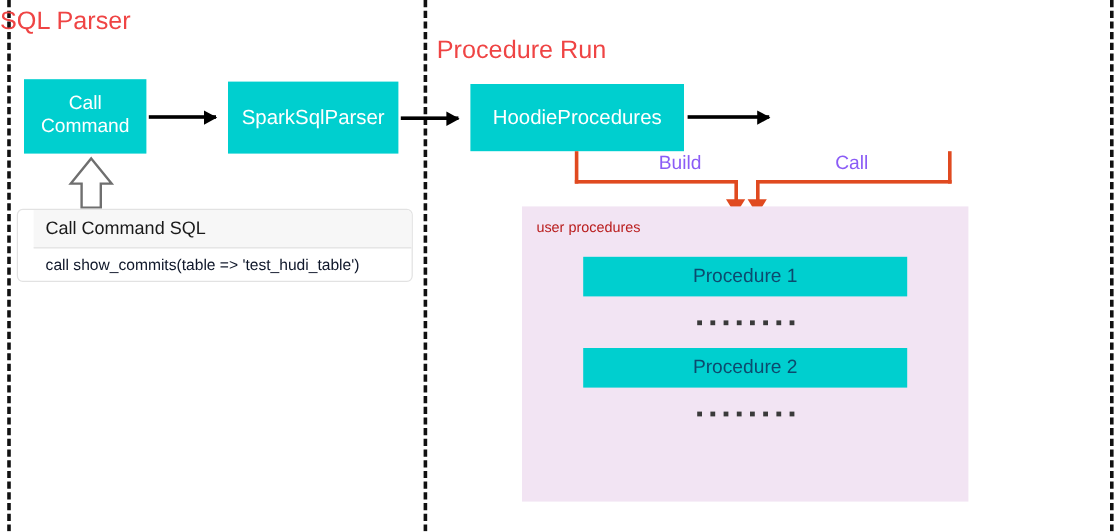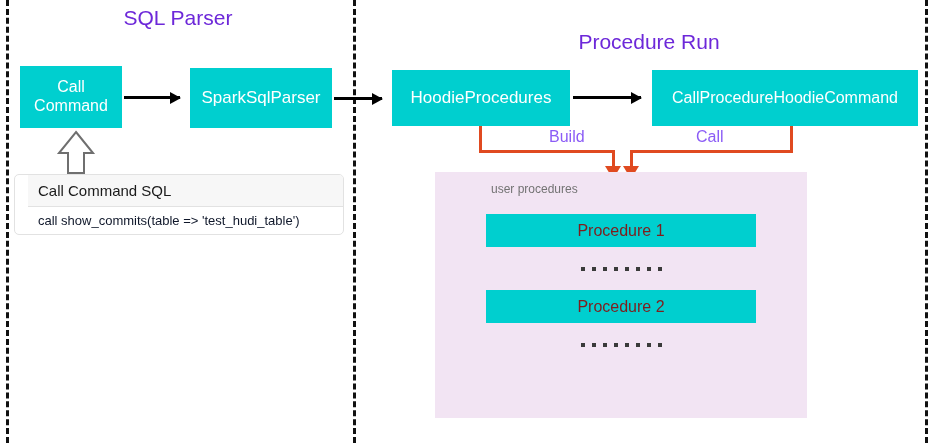--- a/index.html
+++ b/index.html
@@ -28,23 +28,22 @@
     border-left: 3px dashed #111111;
   }
   .vsep.left   { left: 6px; }
   .vsep.middle { left: 353px; }
   .vsep.right  { left: 925px; }
 
   
   .section-title {
     position: absolute;
     font-size: 21px;
-    color: #6d28d9;
+    color: #ef4444;
     white-space: nowrap;
-    text-align: center;
   }
   .section-title.sql  { left: 0;   top: 6px;  width: 356px; }
   .section-title.proc { left: 364px; top: 6px; width: 570px; margin-top: 24px; }
 
   
   .tealbox {
     position: absolute;
     background: #00CFCF;
     color: #ffffff;
     display: flex;
@@ -174,30 +173,29 @@
     height: 246px;
     background: #F2E4F3;
     box-sizing: border-box;
     padding: 10px 0 0 0;
   }
   #user-procedures-label {
     position: absolute;
     left: 12px;
     top: 10px;
     font-size: 12px;
-    color: #737373;
-    margin-left: 44px;
+    color: #b91c1c;
   }
   .procedure-box {
     position: absolute;
     left: 51px;
     width: 270px;
     height: 33px;
     background: #00CFCF;
-    color: #7f1d1d;
+    color: #0c4a6e;
     font-size: 16px;
     display: flex;
     align-items: center;
     justify-content: center;
   }
   #procedure-box-0 { top: 42px; }
   #procedure-box-1 { top: 118px; }
   #procedure-box-2 { top: 194px; }
 
   .dots-row {
@@ -238,23 +236,20 @@
   </div>
 
   <div class="tealbox" id="box-spark-sql-parser">
     <span>SparkSqlParser</span>
   </div>
 
   <div class="tealbox" id="box-hoodie-procedures">
     <span>HoodieProcedures</span>
   </div>
 
-  <div class="tealbox" id="box-call-procedure-hoodie-command">
-    <span>CallProcedureHoodieCommand</span>
-  </div>
 
   <div class="harrow" id="arrow-call-to-parser"></div>
   <div class="harrow" id="arrow-parser-to-hoodie"></div>
   <div class="harrow" id="arrow-hoodie-to-command"></div>
 
   <svg id="block-up-arrow" viewBox="0 0 40 44">
     <polygon points="20,2 37,23 28,23 28,43 12,43 12,23 3,23" fill="#ffffff" stroke="#6f6f6f" stroke-width="2" stroke-linejoin="miter"></polygon>
   </svg>
 
   <div id="sql-card">

